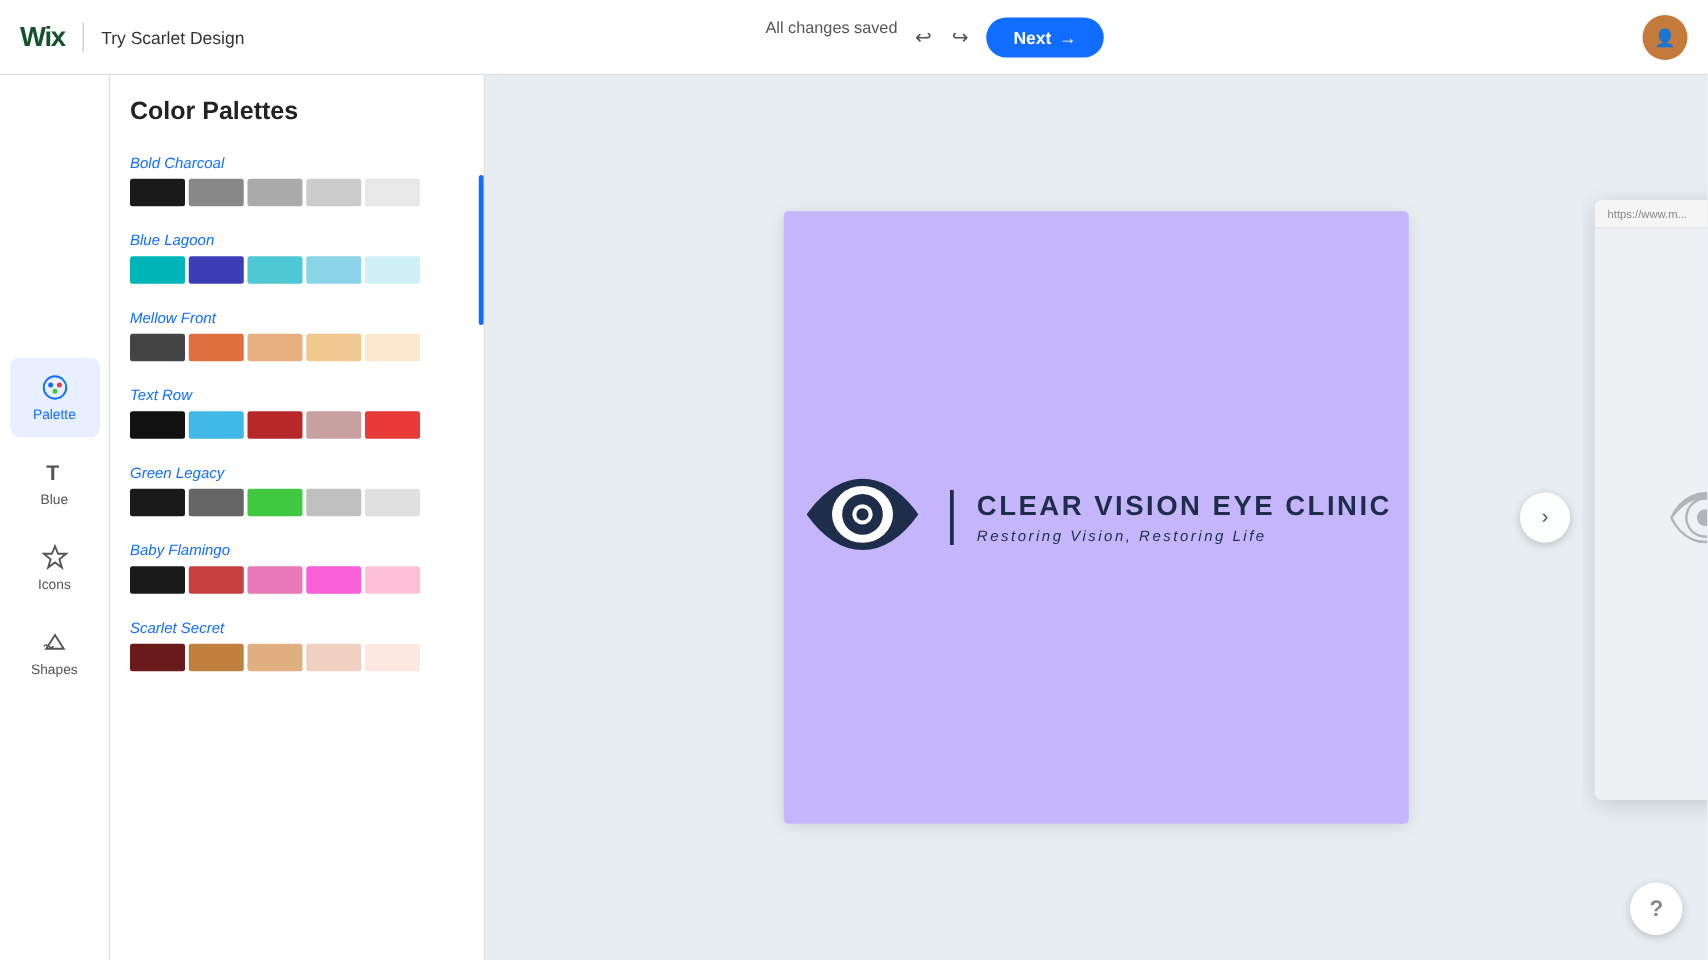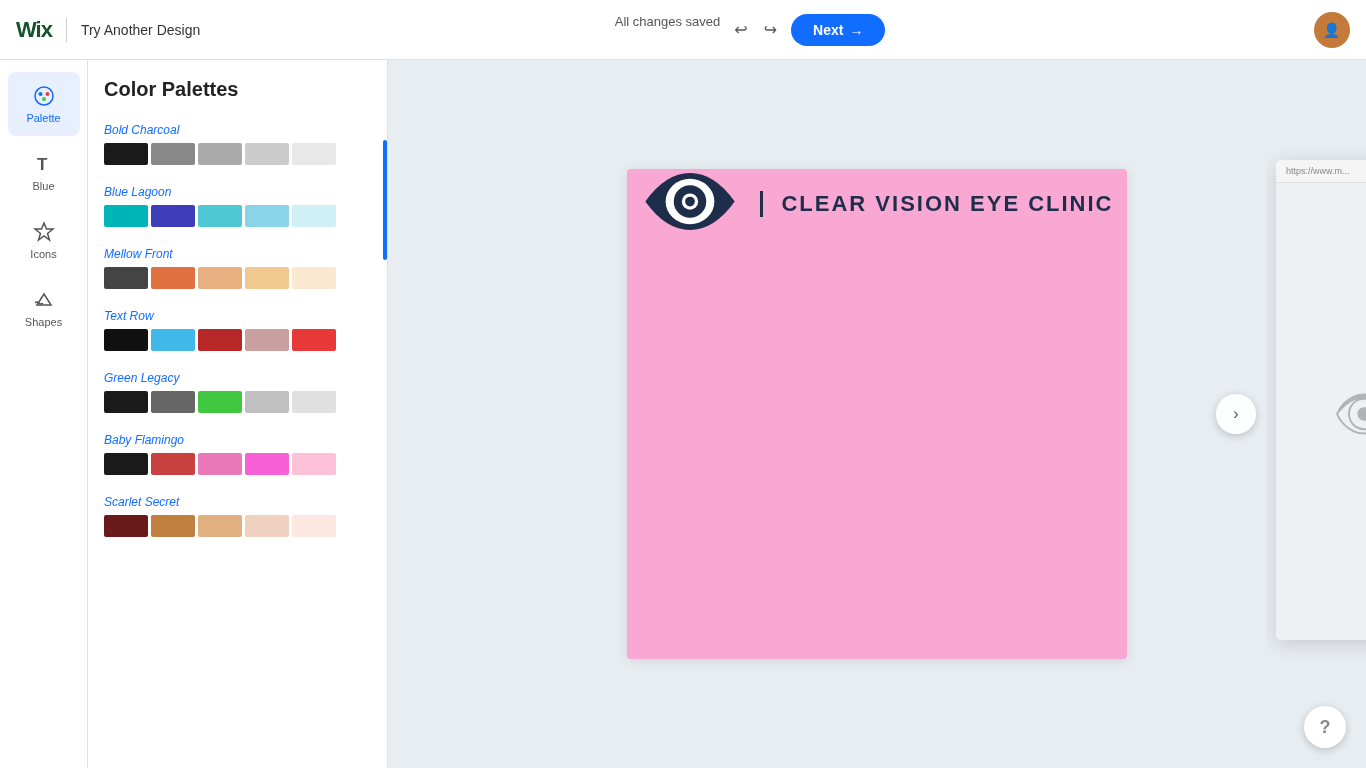--- a/index.html
+++ b/index.html
@@ -95,20 +95,21 @@
     
     .icon-sidebar {
       width: 88px;
       background: #fff;
       border-right: 1px solid #e0e0e0;
       display: flex;
       flex-direction: column;
       align-items: center;
       padding-top: 12px;
       gap: 4px;
+      justify-content: center;
     }
     .icon-sidebar-item {
       display: flex;
       flex-direction: column;
       align-items: center;
       justify-content: center;
       width: 72px;
       height: 64px;
       border-radius: 8px;
       cursor: pointer;
@@ -186,26 +187,26 @@
     .canvas-area {
       flex: 1;
       background: #e8edf2;
       display: flex;
       align-items: center;
       justify-content: center;
       position: relative;
       overflow: hidden;
     }
     .logo-card {
-      background: #f9a8d4;
+      background: #c4b5fd;
       border-radius: 4px;
       width: 500px;
       height: 490px;
       display: flex;
-      align-items: flex-start;
+      align-items: center;
       justify-content: center;
       box-shadow: 0 2px 12px rgba(0,0,0,0.1);
     }
     .logo-content {
       display: flex;
       align-items: center;
       gap: 20px;
     }
     .eye-icon-wrapper {
       position: relative;
@@ -269,21 +270,21 @@
       color: #888;
       z-index: 200;
     }
   </style>
 </head>
 <body>
 
 <header class="header">
   <span class="wix-logo">Wix</span>
   <div class="header-divider"></div>
-  <span class="header-title">Try Another Design</span>
+  <span class="header-title">Try Scarlet Design</span>
   <div class="header-center">
     <span class="all-changes-saved">All changes saved</span>
     <div class="undo-redo">
       <button>↩</button>
       <button>↪</button>
     </div>
     <button class="next-btn">
       <span>Next</span>
       <span>→</span>
     </button>
@@ -430,20 +431,21 @@
 
             <circle cx="60" cy="40" r="20" fill="#1e2d4a"></circle>
 
             <circle cx="60" cy="40" r="10" fill="white"></circle>
 
             <circle cx="60" cy="40" r="6" fill="#1e2d4a"></circle>
           </svg>
         </div>
         <div class="logo-text-block">
           <div class="logo-main-text">Clear Vision Eye Clinic</div>
+          <div class="logo-sub-text">Restoring Vision, Restoring Life</div>
         </div>
       </div>
     </div>
 
     <div class="next-arrow-circle" style="right: 110px; top: 50%; position: absolute; transform: translateY(-50%);">›</div>
 
     <div style="position: absolute; right: 0; top: 0; bottom: 0; width: 100px; overflow: hidden;">
       <div style="position: absolute; top: 100px; left: 10px; background: #fff; border-radius: 6px; width: 240px; height: 480px; box-shadow: 0 4px 20px rgba(0,0,0,0.15); overflow: hidden;">
         <div style="background: #f5f5f5; border-bottom: 1px solid #e0e0e0; padding: 6px 10px; font-size: 9px; color: #888;">https://www.m...</div>
         <div style="background: #eef0f4; height: 100%;"></div>

